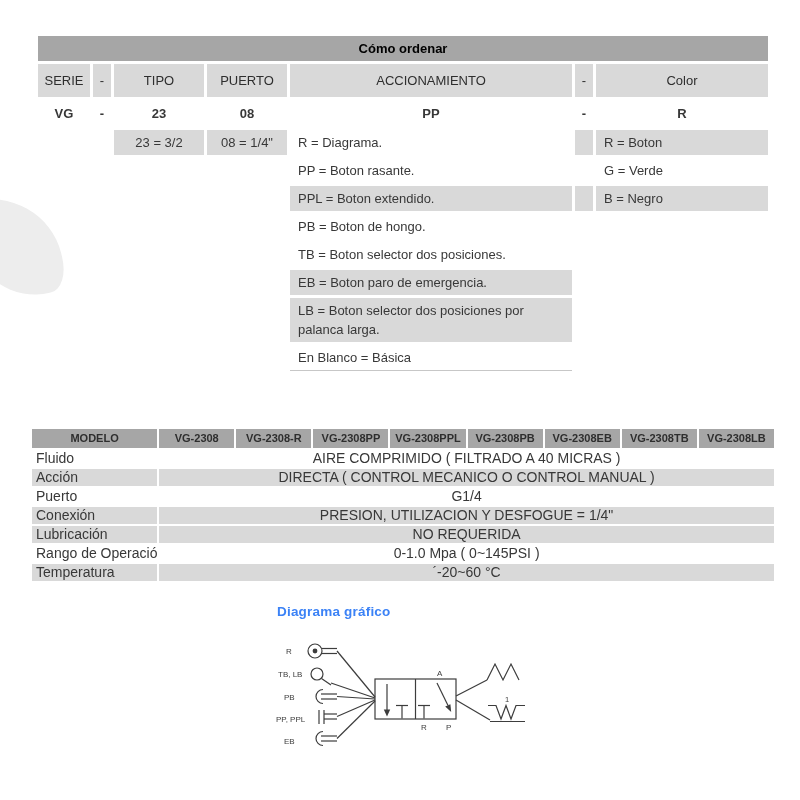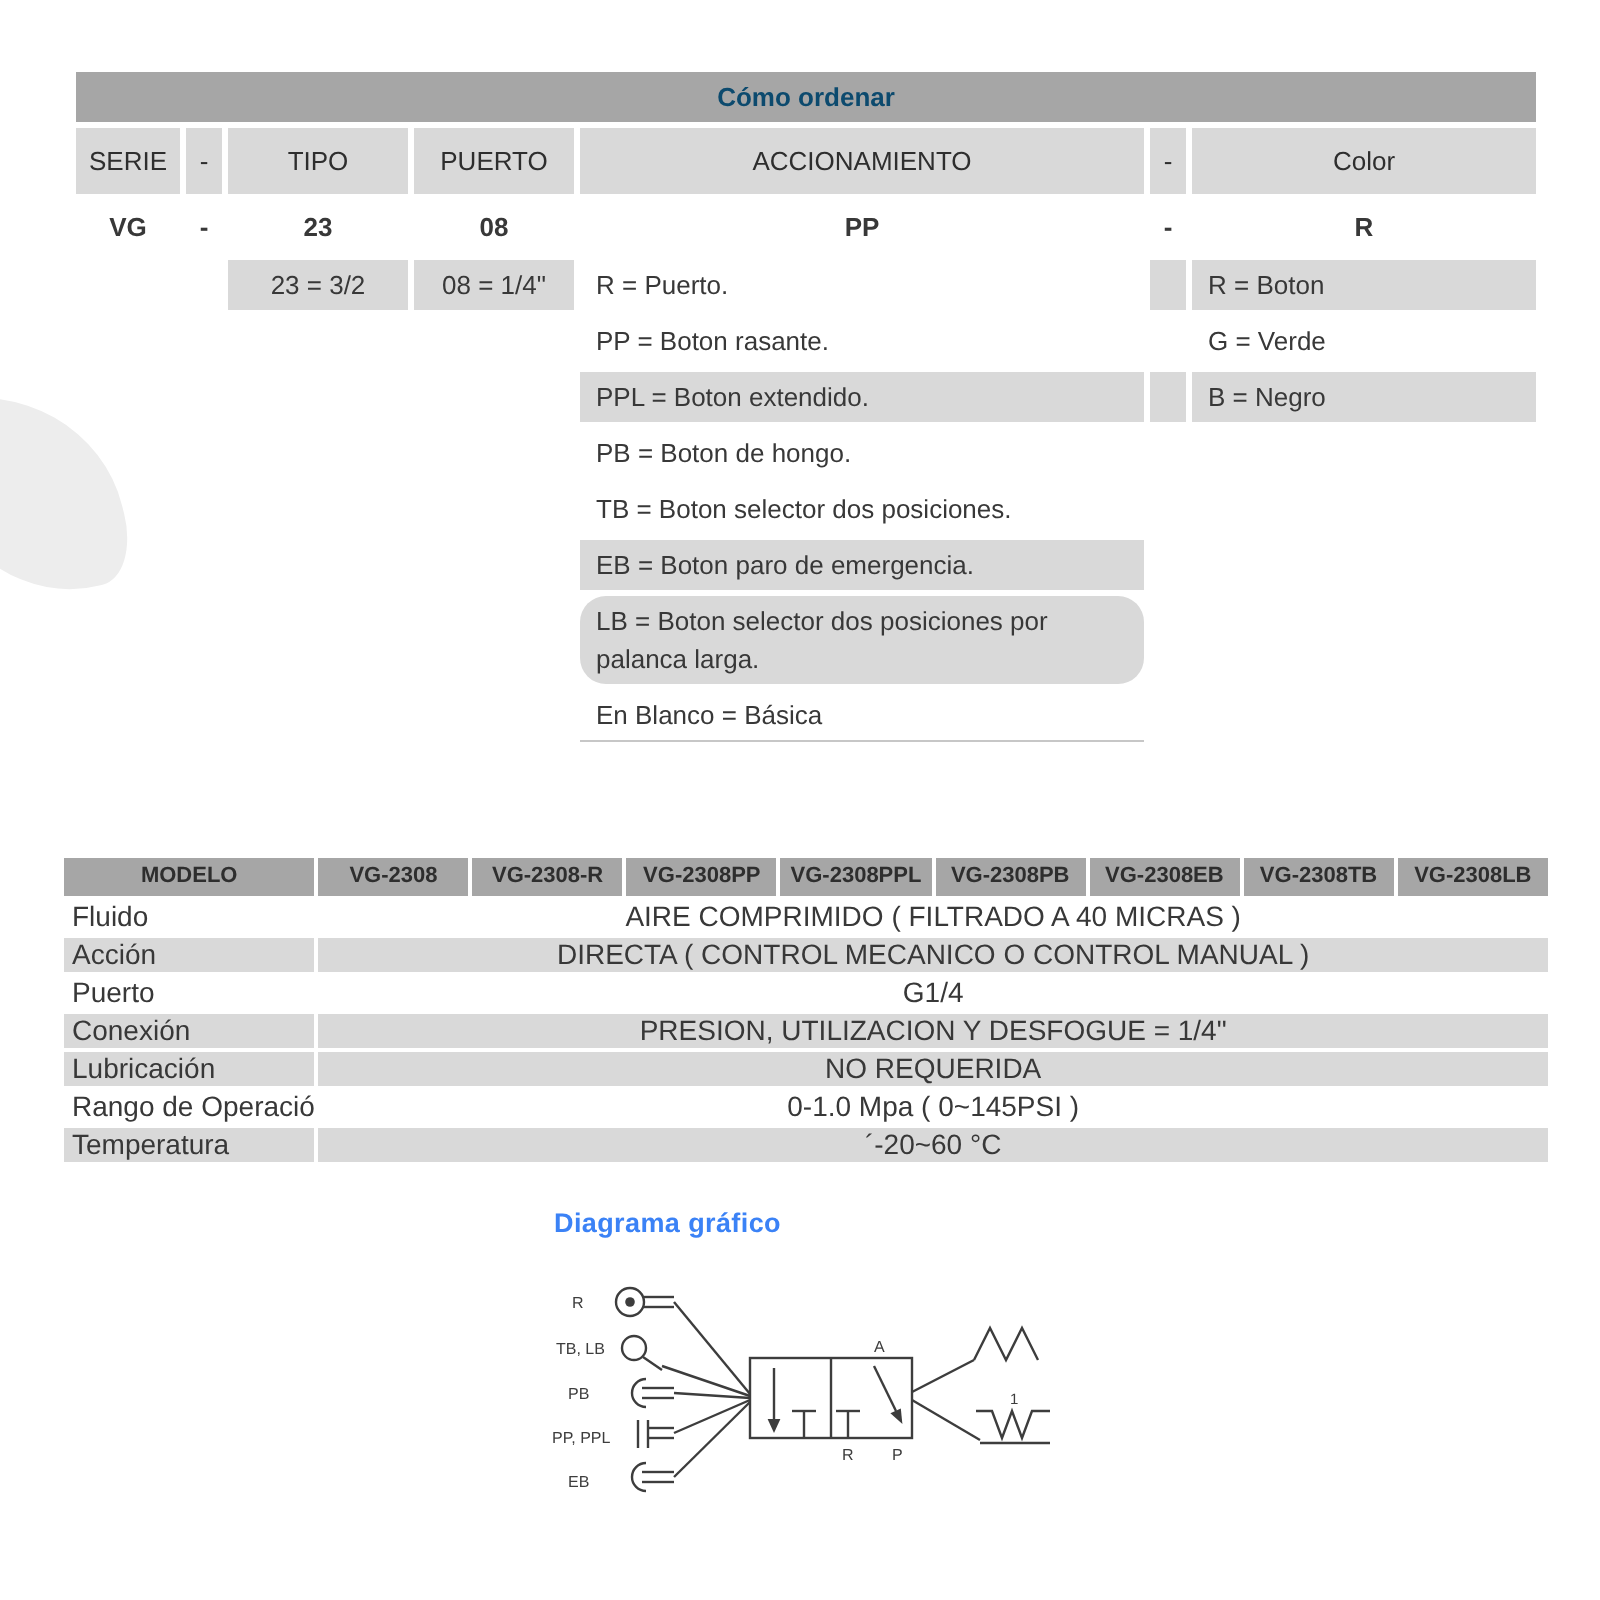--- a/index.html
+++ b/index.html
@@ -6,29 +6,29 @@
   .page{position:relative;width:800px;height:800px;background:#fff;overflow:hidden;
         font-family:"Liberation Sans",sans-serif;color:#383838;}
   .watermark{position:absolute;left:-30px;top:192px;width:88px;height:108px;
              background:#ededed;border-radius:12% 88% 22% 78% / 32% 68% 30% 70%;
              transform:rotate(-14deg);}
   
   .order-wrap{position:absolute;left:35px;top:33px;width:736px;}
   table.order{border-collapse:separate;border-spacing:3px 3px;width:100%;table-layout:fixed;}
   table.order td{font-size:13px;line-height:19px;vertical-align:middle;padding:3px 8px;
                  overflow:hidden;}
-  td.dark{background:#a6a6a6;color:#0c4a6e;font-weight:700;text-align:center;padding:3px 0;margin-top:48px;}
+  td.dark{background:#a6a6a6;color:#000000;font-weight:700;text-align:center;padding:3px 0;margin-top:48px;}
   td.lt{background:#d9d9d9;}
   td.b{font-weight:400;color:#2e2e2e;}
   td.c{text-align:center;}
   td.l{text-align:left;}
   tr.headrow td{padding:7px 2px;}
   tr.exrow td{padding:4px 2px;font-weight:600;}
   td.botline{border-bottom:1.5px solid #c7c7c7;}
-  td.pr{padding-right:48px;border-radius:13px;}
+  td.pr{padding-right:48px;}
   
   .spec-wrap{position:absolute;left:30px;top:402px;width:746px;margin-top:25px;}
   table.spec{border-collapse:separate;border-spacing:2px 2px;width:100%;table-layout:fixed;}
   table.spec td{font-size:14px;line-height:15px;padding:1px 4px;overflow:hidden;white-space:nowrap;}
   table.spec td.hd{background:#a6a6a6;color:#2e2e2e;font-weight:700;text-align:center;
                    font-size:11px;padding:2px 0;}
   table.spec tr.g td{background:#d9d9d9;}
   table.spec td.lbl{text-align:left;}
   table.spec td.val{text-align:center;}
   
@@ -73,21 +73,21 @@
         <td class="c">08</td>
         <td class="c">PP</td>
         <td class="c">-</td>
         <td class="c">R</td>
       </tr>
       <tr>
         <td></td>
             <td></td>
         <td class="lt c">23 = 3/2</td>
         <td class="lt c">08 = 1/4"</td>
-        <td class="l">R = Puerto.</td>
+        <td class="l">R = Diagrama.</td>
         <td class="lt"></td>
         <td class="lt l">R = Boton</td>
       </tr>
       <tr>
         <td></td>
             <td></td>
             <td></td>
             <td></td>
         <td class="l">PP = Boton rasante.</td>
         <td></td>

